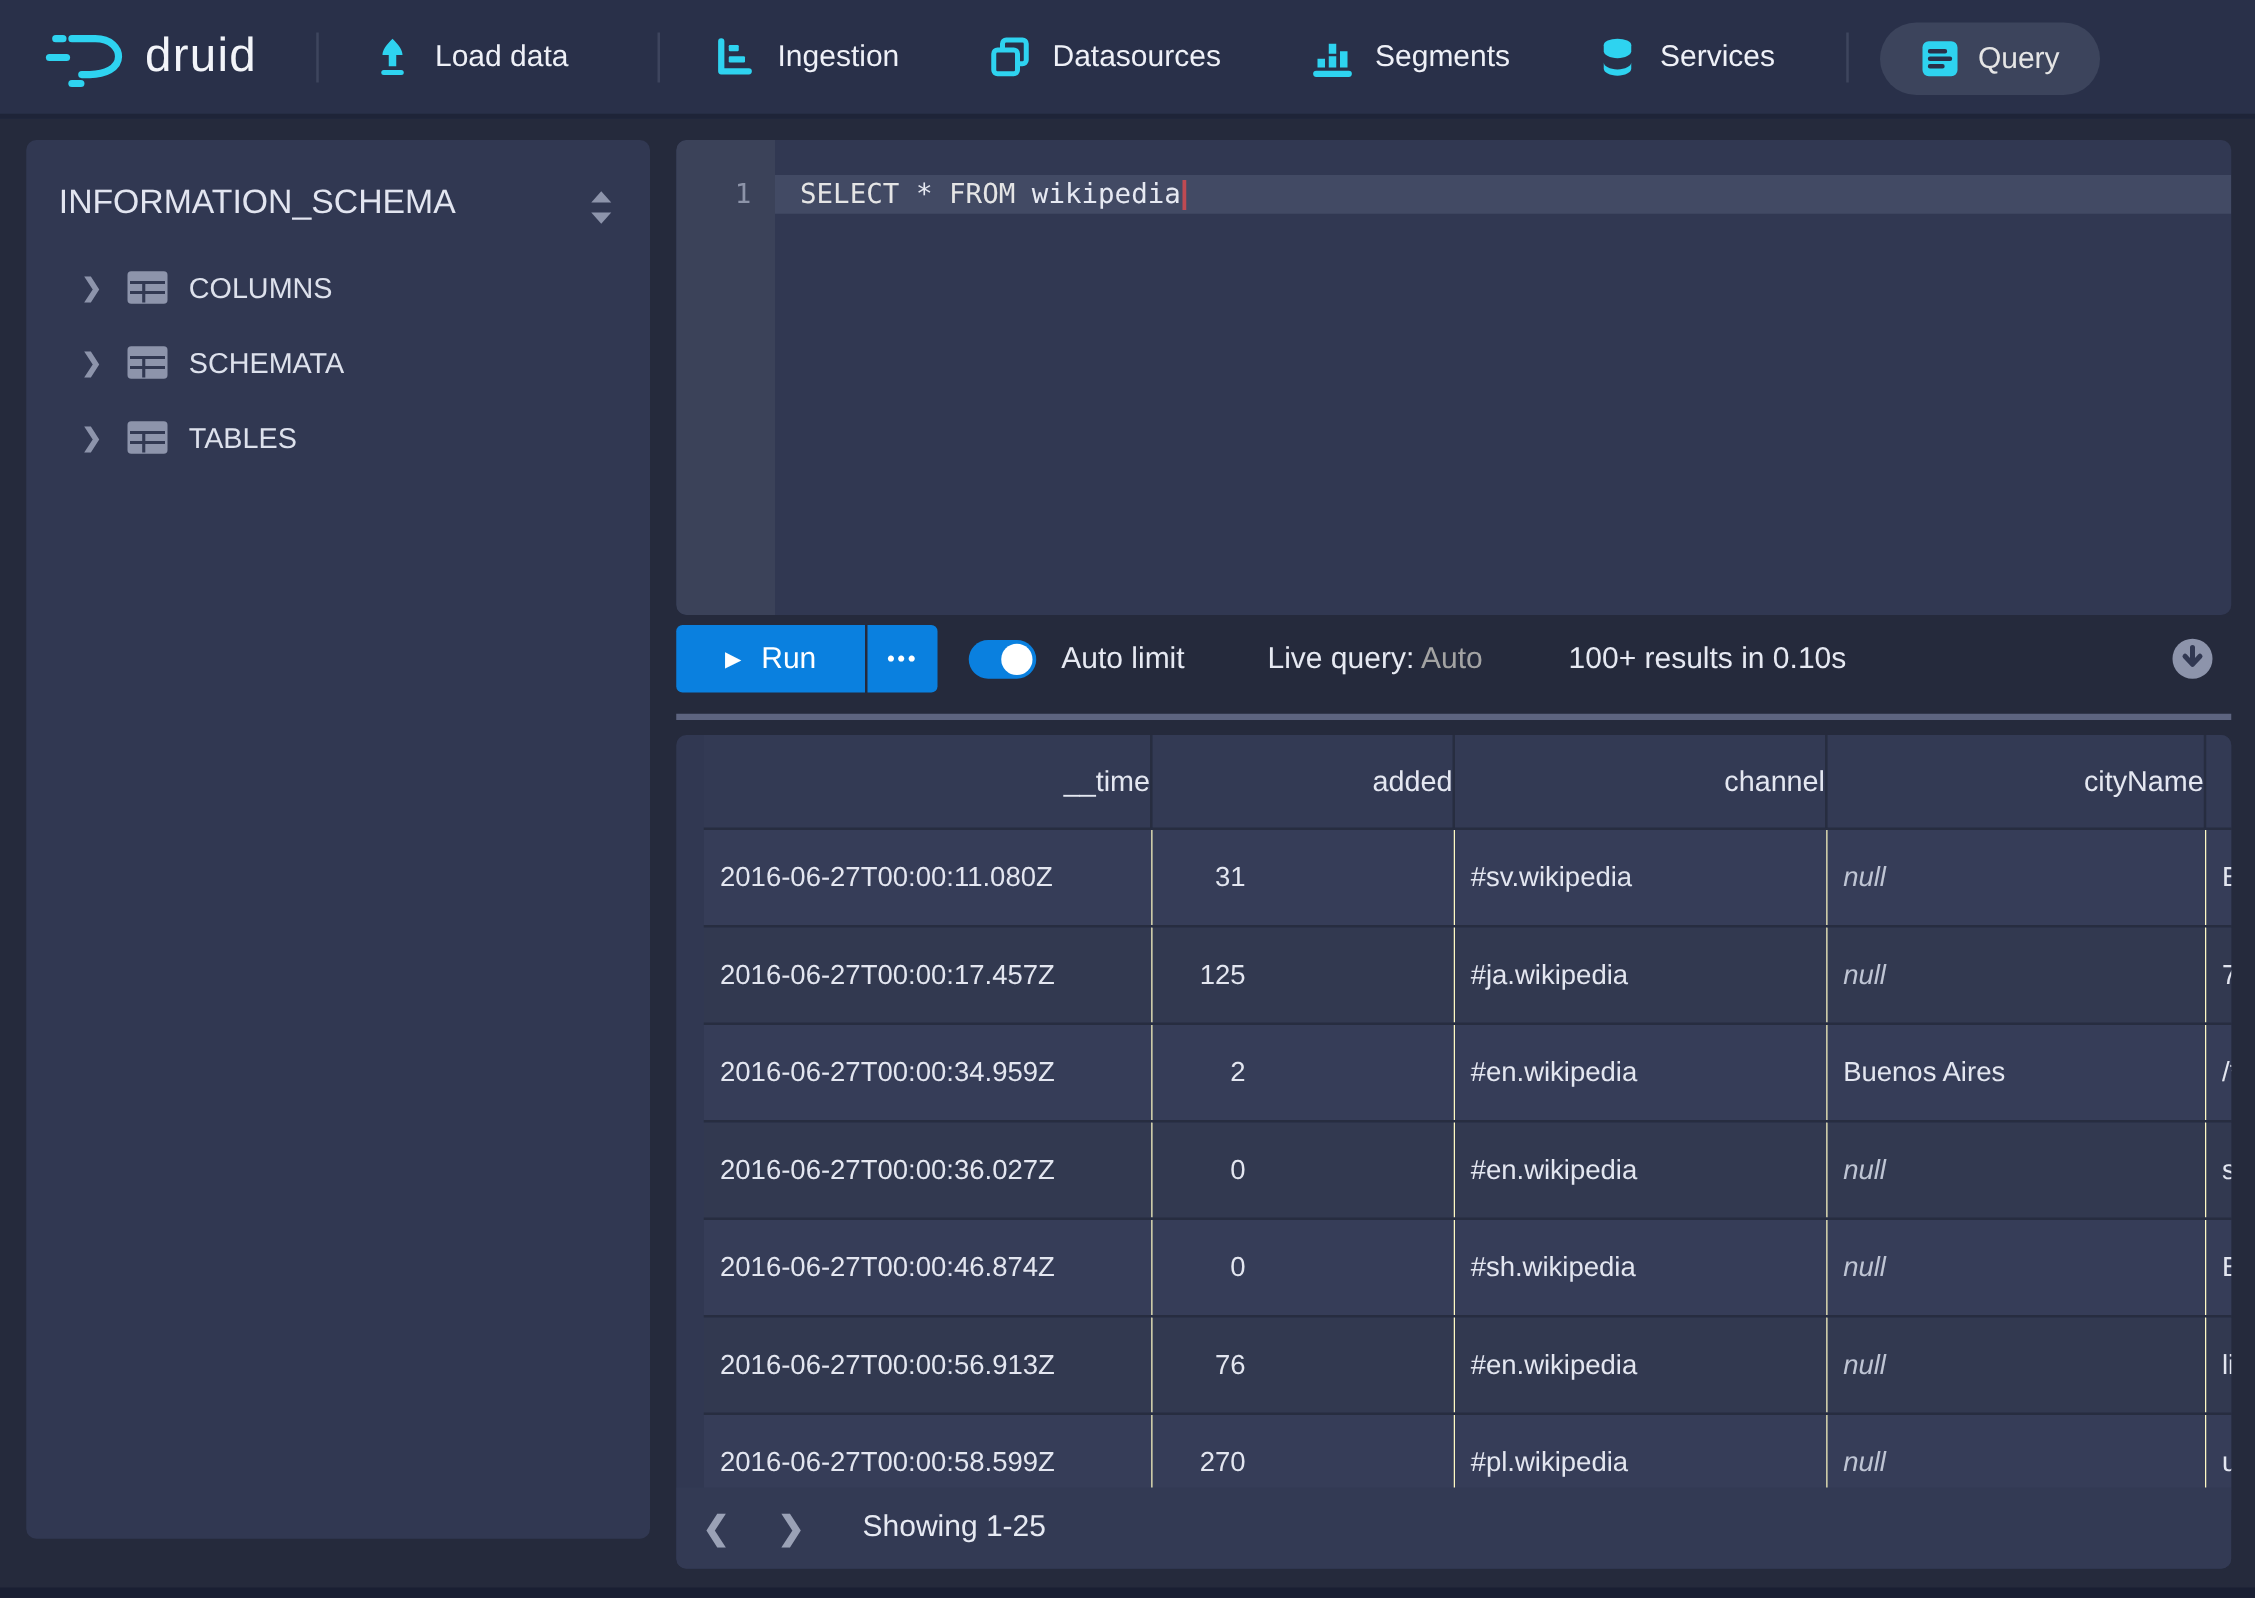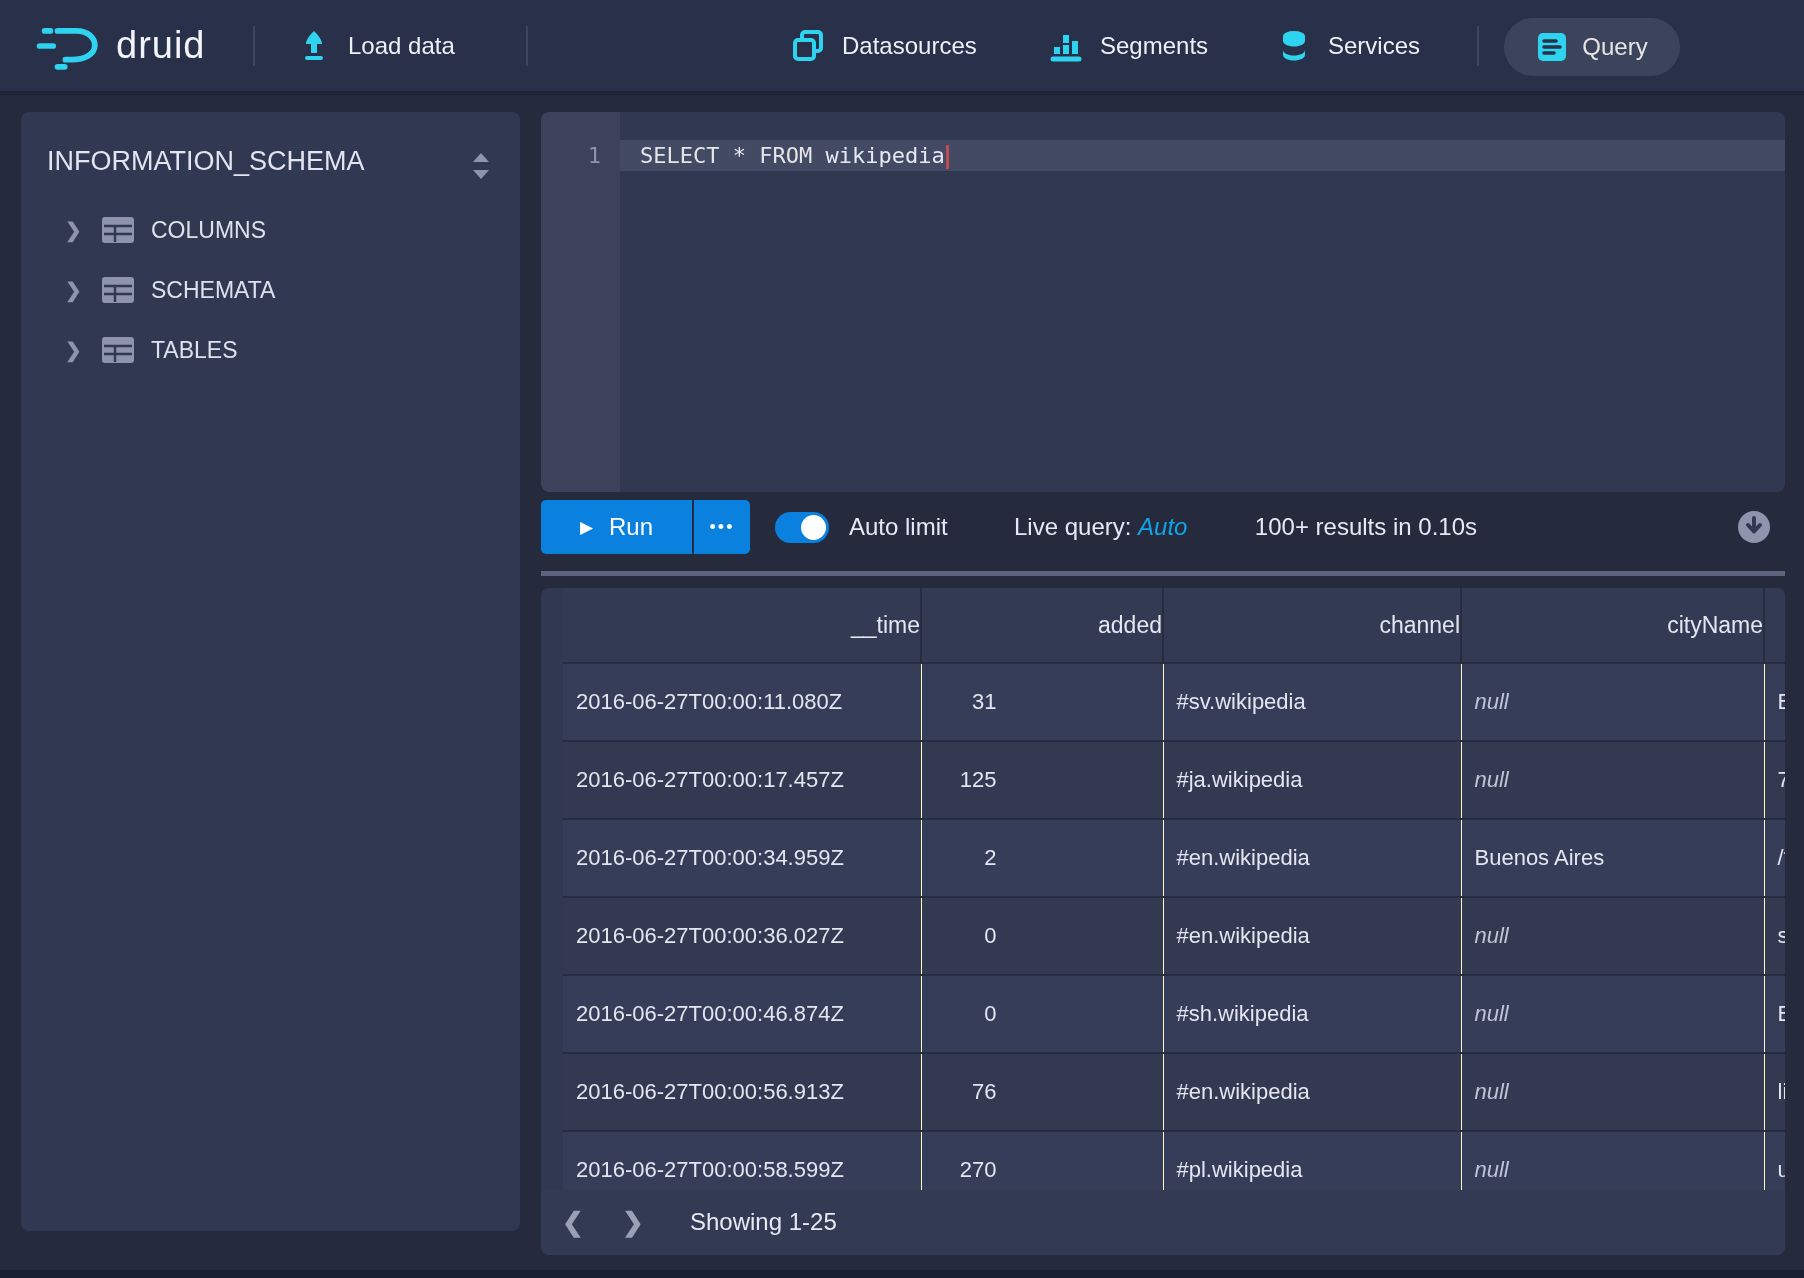--- a/index.html
+++ b/index.html
@@ -76,21 +76,21 @@
   .play-tri { font-size:17px; }
   .toggle {
     position:absolute; left:775px; top:512px; width:54px; height:31px;
     background:#0a80df; border-radius:16px; cursor:pointer;
   }
   .toggle-knob {
     position:absolute; right:3px; top:3px; width:25px; height:25px;
     background:#ffffff; border-radius:50%;
   }
   .runbar-label { position:absolute; top:513px; font-size:24px; color:#e6e9f2; }
-  .live-auto { color:#0ea5e9; cursor:pointer;font-style:italic; }
+  .live-auto { color:#a3a3a3; cursor:pointer; }
   .results-info { position:absolute; top:513px; right:327px; font-size:24px; color:#e6e9f2; white-space:nowrap; }
   .download-btn { position:absolute; left:1737px; top:510px; width:34px; height:34px; cursor:pointer; }
 
   .splitter { position:absolute; left:541px; top:571px; width:1244px; height:5px; background:#5d6480; cursor:row-resize; }
 
   
   #results { left:541px; top:588px; width:1244px; height:667px; overflow:hidden; }
   table.results { border-collapse:collapse; table-layout:fixed; width:1661px; }
   col.c-time{width:358px;} col.c-added{width:242px;} col.c-channel{width:298px;}
   col.c-city{width:303px;} col.c-comment{width:460px;}
@@ -150,20 +150,30 @@
         <svg width="36" height="36" viewBox="0 0 36 36">
           <path d="M18 3 C23 8 26 12 26 16 H21 V25 H15 V16 H10 C10 12 13 8 18 3 Z" fill="#2ed3f0"></path>
           <path d="M11 30 H25" stroke="#2ed3f0" stroke-width="4" stroke-linecap="round"></path>
         </svg>
       </span>
       <span>Load data</span>
     </div>
 
     <div class="nav-divider" style="left:526px"></div>
 
+    <div class="nav-item" style="left:570px">
+      <span class="icon">
+        <svg width="36" height="36" viewBox="0 0 36 36">
+          <path d="M7 5 V29 H29" stroke="#2ed3f0" stroke-width="5" fill="none" stroke-linecap="round" stroke-linejoin="round"></path>
+          <rect x="13" y="8" width="8" height="5" rx="1" fill="#2ed3f0"></rect>
+          <rect x="13" y="17" width="13" height="5" rx="1" fill="#2ed3f0"></rect>
+        </svg>
+      </span>
+      <span>Ingestion</span>
+    </div>
 
     <div class="nav-item" style="left:790px">
       <span class="icon">
         <svg width="36" height="36" viewBox="0 0 36 36">
           <rect x="12" y="4" width="19" height="19" rx="3" fill="none" stroke="#2ed3f0" stroke-width="4"></rect>
           <rect x="5" y="12" width="19" height="19" rx="3" fill="#293049" stroke="#2ed3f0" stroke-width="4"></rect>
         </svg>
       </span>
       <span>Datasources</span>
     </div>

